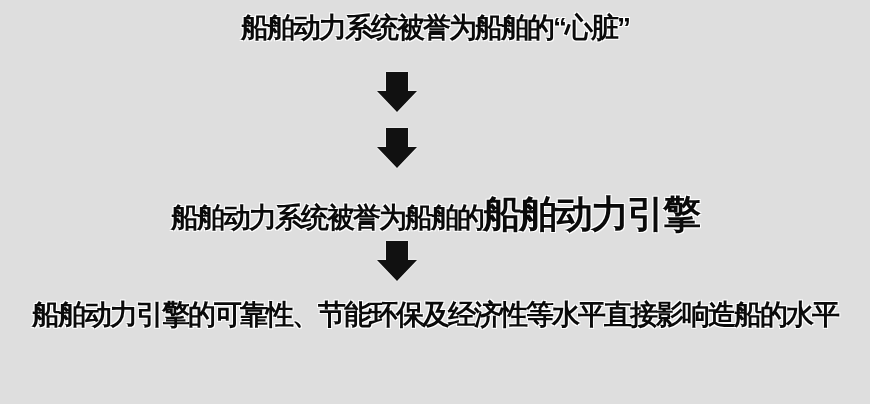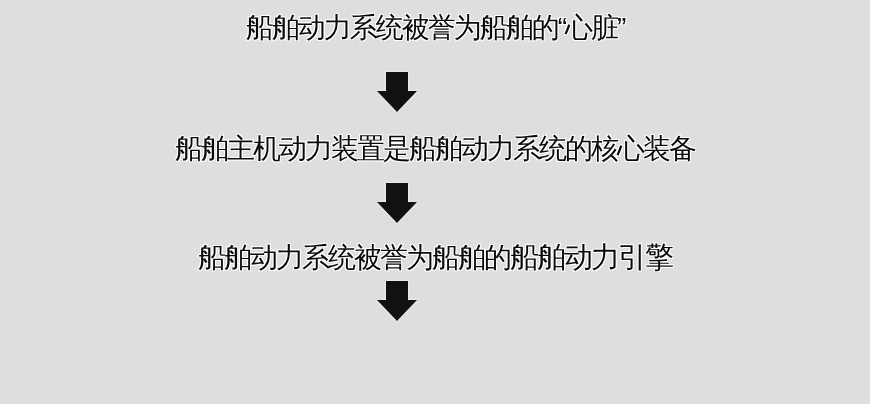--- a/index.html
+++ b/index.html
@@ -11,42 +11,43 @@
     position: relative;
     width: 870px;
     height: 404px;
     background: #dedede;
     overflow: hidden;
     display: flex;
     flex-direction: column;
     align-items: center;
   }
   .step-text {
-    font-weight: 400;
+    font-weight: 700;
     font-size: 28px;
     letter-spacing: -2px;
     color: #0a0a0a;
     white-space: nowrap;
     text-align: center;
     line-height: 36px;
     
     text-shadow: -1px -1px 0 #ffffff, 1px -1px 0 #ffffff,
                  -1px  1px 0 #ffffff, 1px  1px 0 #ffffff;
   }
   .step-1 { margin-top: 10px; }
   .step-2 { margin-top: 19px; }
   .step-3 {
     margin-top: 8px;
     display: flex;
     align-items: baseline;
     line-height: 52px;
   }
   .step-3 .emphasis {
-    font-size: 29px;
+    font-size: 38px;
     letter-spacing: -2px;
+    margin-top: 12px;
   }
   .step-4 { margin-top: 16px; }
   .arrow {
     width: 40px;
     height: 40px;
     flex: 0 0 auto;
     transform: translateX(-38px); 
     filter: drop-shadow(0 0 1px #ffffff);
   }
   .arrow-1 { margin-top: 26px; }
@@ -57,29 +58,29 @@
 <body>
 
 <div class="slide">
 
   <div class="step-text step-1">船舶动力系统被誉为船舶的“心脏”</div>
 
   <svg class="arrow arrow-1" viewBox="0 0 40 40" aria-hidden="true">
     <polygon points="9,0 31,0 31,19 40,19 20,40 0,19 9,19" fill="#111111"></polygon>
   </svg>
 
-  <div class="step-text step-2">船舶主机动力装置是船舶动力系统的核心装备</div>
 
   <svg class="arrow arrow-2" viewBox="0 0 40 40" aria-hidden="true">
     <polygon points="9,0 31,0 31,19 40,19 20,40 0,19 9,19" fill="#111111"></polygon>
   </svg>
 
   <div class="step-text step-3">
     <span>船舶动力系统被誉为船舶的</span>
       <span class="emphasis">船舶动力引擎</span>
   </div>
 
   <svg class="arrow arrow-3" viewBox="0 0 40 40" aria-hidden="true">
     <polygon points="9,0 31,0 31,19 40,19 20,40 0,19 9,19" fill="#111111"></polygon>
   </svg>
 
+  <div class="step-text step-4">船舶动力引擎的可靠性、节能环保及经济性等水平直接影响造船的水平</div>
 
 </div>
 
 </body></html>

